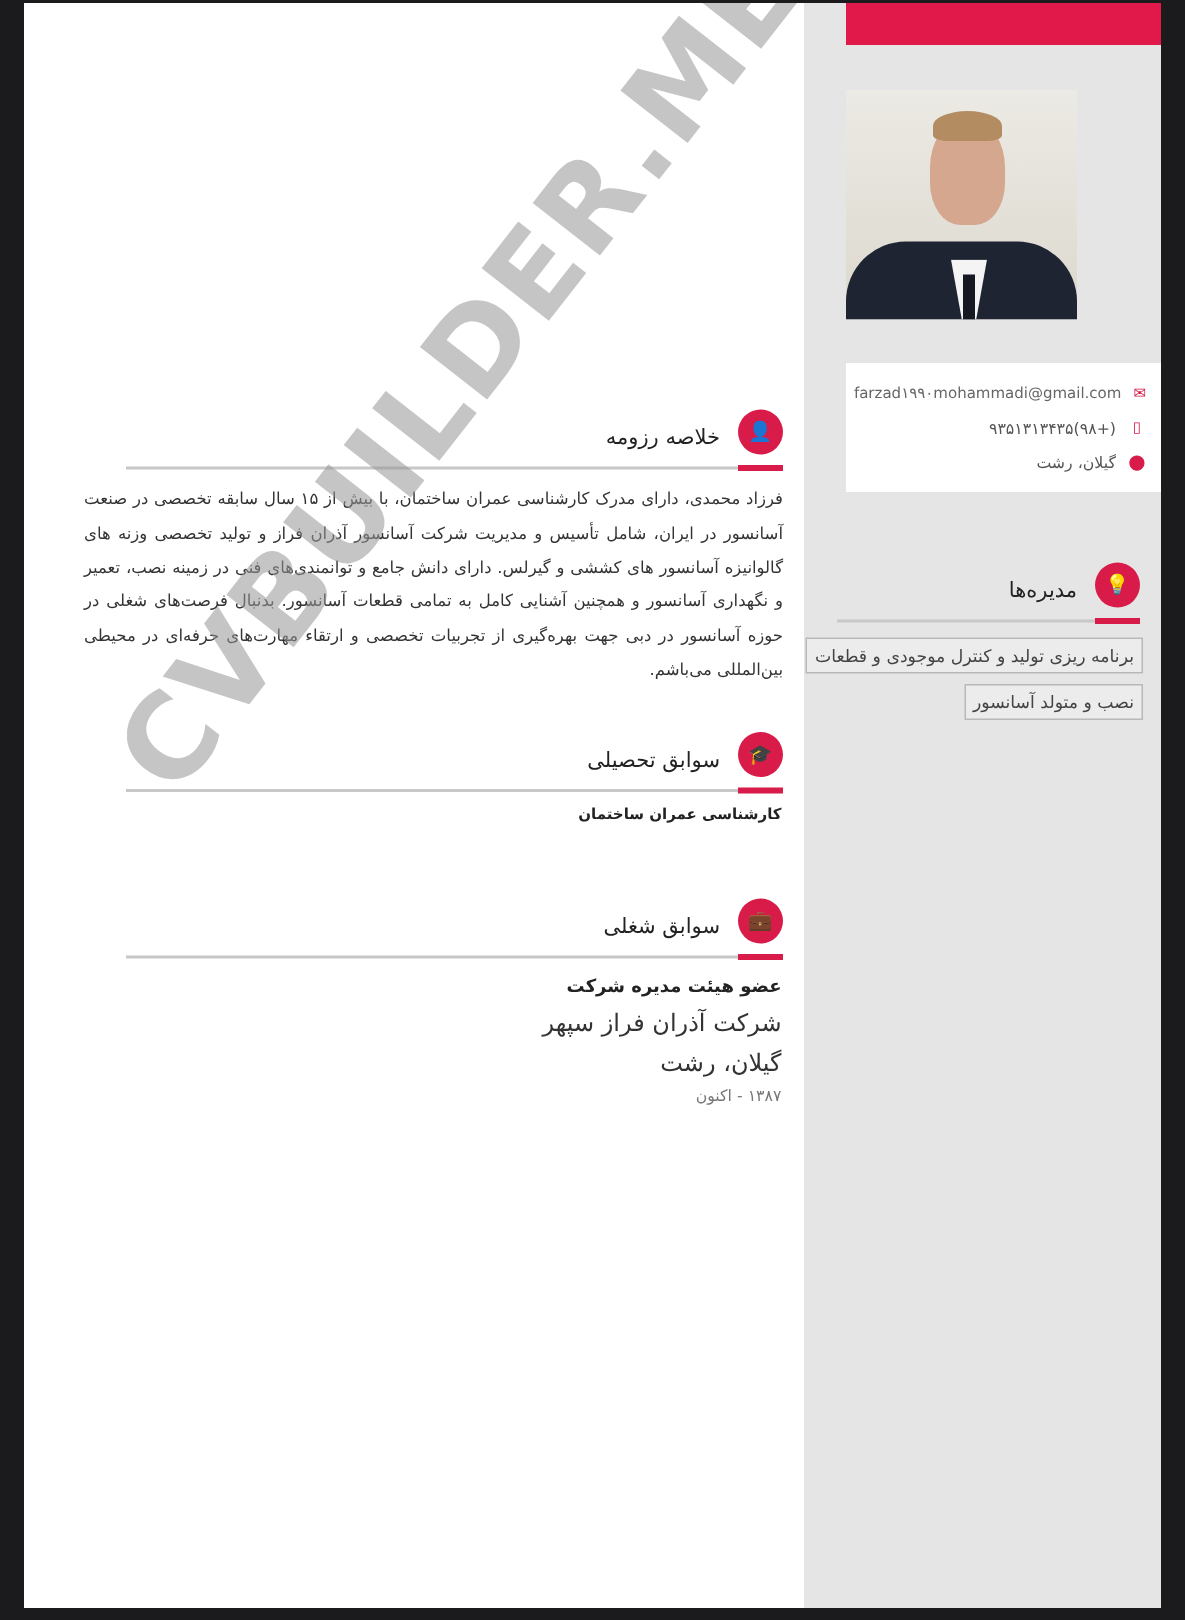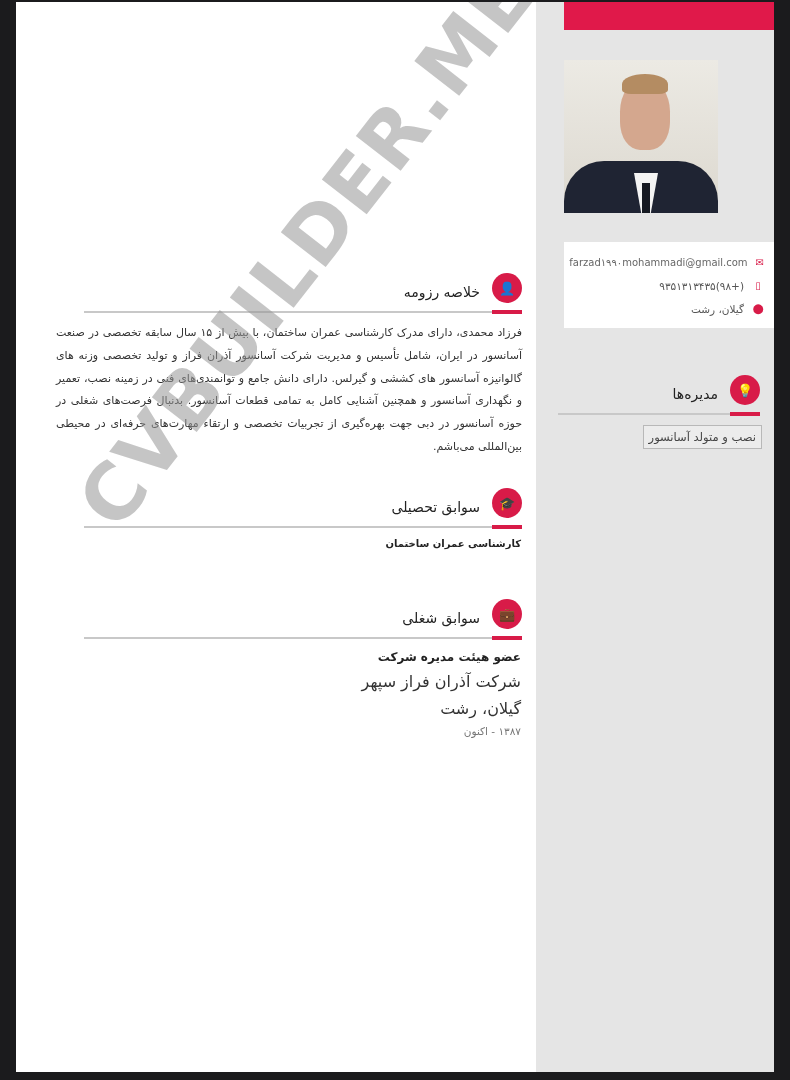--- a/index.html
+++ b/index.html
@@ -116,17 +116,18 @@
     <div class="job-date">۱۳۸۷ - اکنون</div>
   </div>
 
   <div class="section-head" style="left:542px; top:373px; width:202px;">
     <div class="sec-icon">💡</div>
     <div class="sec-title">مدیره‌ها</div>
     <div class="sec-line"></div>
     <div class="sec-accent"></div>
   </div>
   <div class="skills">
+    <span class="skill-tag">برنامه ریزی تولید و کنترل موجودی و قطعات</span>
     <span class="skill-tag">نصب و متولد آسانسور</span>
   </div>
 
   <div class="watermark">CVBUILDER.ME</div>
 </div>
 
 </body></html>

